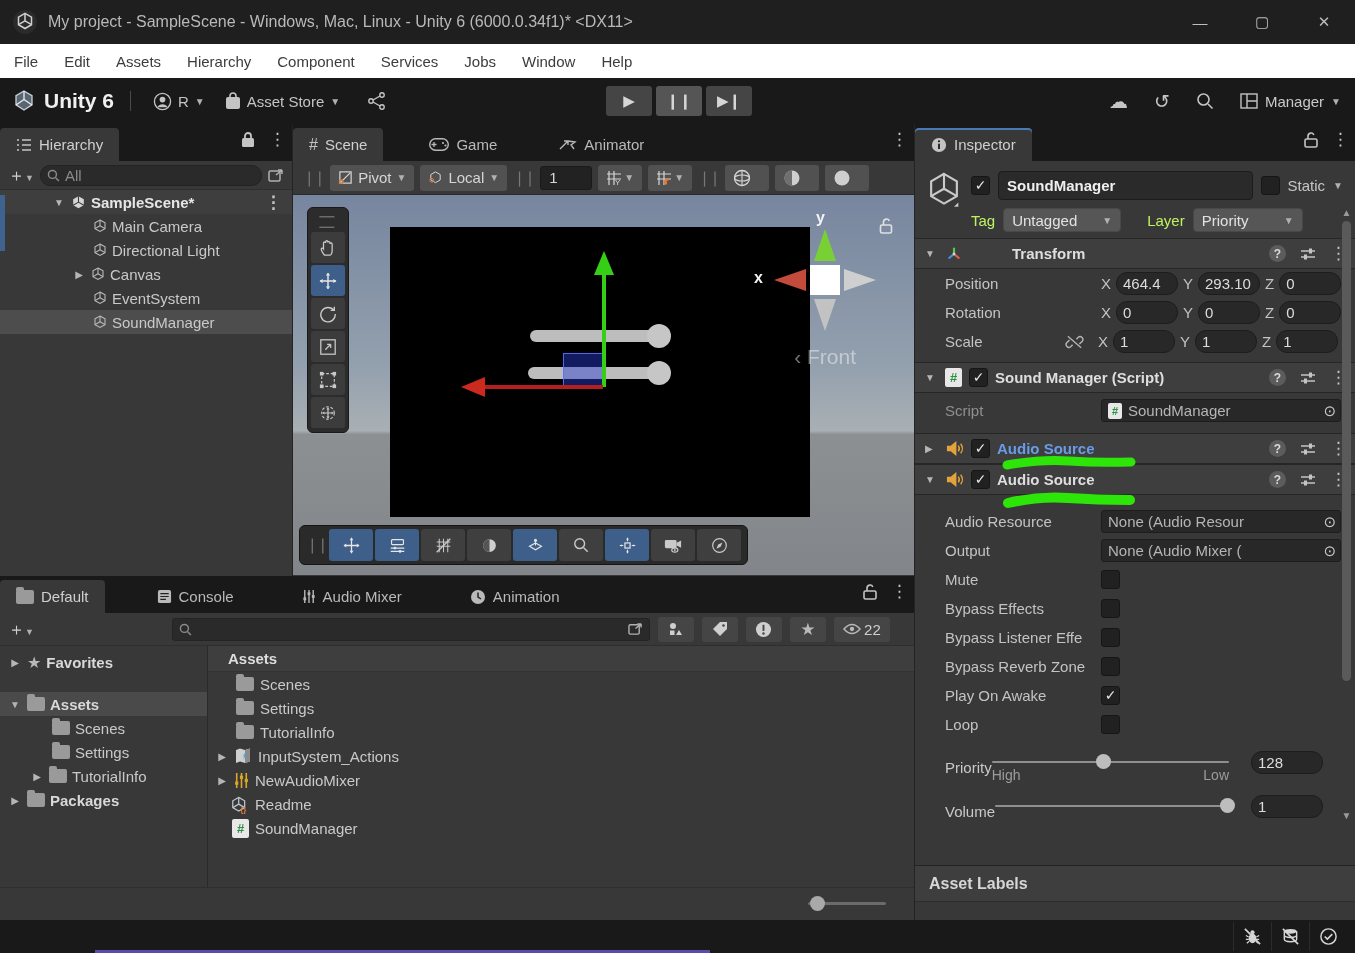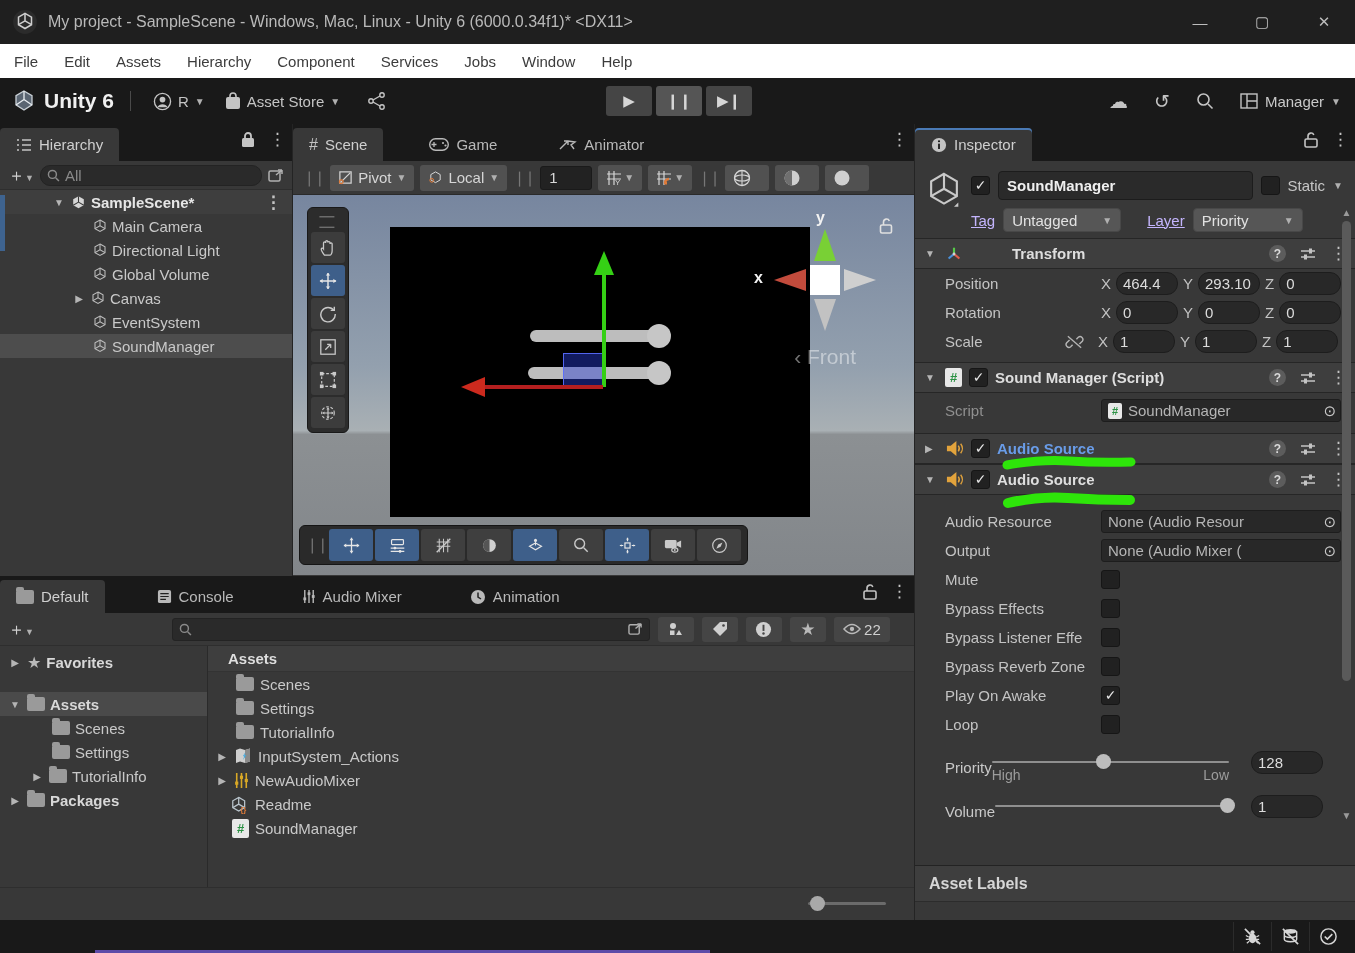--- a/index.html
+++ b/index.html
@@ -88,21 +88,21 @@
   #inspector { left:915px; top:124px; width:440px; height:796px; }
   .insp-body { position:relative; height:759px; overflow:hidden; }
   .insp-head { padding:10px 12px 6px 10px; display:flex; gap:8px; }
   .name-row { display:flex; align-items:center; gap:8px; flex:1; }
   .checkbox { width:19px; height:19px; background:#212121; border:1px solid #161616; border-radius:3px; color:#e8e8e8; font-size:14px; line-height:17px; text-align:center; flex:none; }
   .checkbox .mark { visibility:hidden; }
   .checkbox.checked .mark { visibility:visible; }
   .name-input { flex:1; height:29px; background:#2a2a2a; border:1px solid #1c1c1c; border-radius:4px; color:#efefef; font-weight:bold; display:flex; align-items:center; padding-left:8px; }
   .tagrow { display:flex; align-items:center; gap:8px; padding:2px 12px 10px 44px; }
   .dropdown { height:24px; background:#565656; border:1px solid #484848; border-radius:4px; color:#e2e2e2; display:flex; align-items:center; gap:10px; padding:0 8px; }
-  .dd-label { color:#c4b5fd;text-decoration:underline; }
+  .dd-label { color:#bef264; }
   .section-h { height:31px; background:#3e3e3e; border-top:1px solid #262626; border-bottom:1px solid #262626; display:flex; align-items:center; gap:7px; padding:0 8px 0 10px; position:relative; }
   .section-h .twisty { width:13px; font-size:10px; color:#b5b5b5; }
   .section-h .s-title { font-weight:bold; color:#dedede; font-size:15px; }
   .section-h .s-title.comp-blue { color:#699ce8; }
   .sh-right { position:absolute; right:8px; display:flex; align-items:center; gap:14px; }
   .help-circ { width:17px; height:17px; border-radius:50%; background:#5c5c5c; color:#d9d9d9; font-size:12px; font-weight:bold; display:flex; align-items:center; justify-content:center; }
   .insp-row { height:29px; display:flex; align-items:center; padding:0 14px 0 30px; }
   .insp-row .f-label { width:156px; color:#c3c3c3; white-space:nowrap; overflow:hidden; flex:none; }
   .vec-cell { display:flex; align-items:center; gap:5px; flex:1; }
   .axis-l { color:#c3c3c3; }
@@ -285,27 +285,20 @@
           </svg>
         <span>Main Camera</span>
       </div>
       <div class="h-row" style="padding-left:92px;">
         <svg width="16" height="16" viewBox="0 0 24 24">
             <path d="M12 3l7.5 4.3v8.6L12 20.2 4.5 15.9V7.3z" fill="none" stroke="#bdbdbd" stroke-width="1.6"></path>
             <path d="M12 3v8.5m0 0l7.5 4.4M12 11.5L4.5 15.9" stroke="#bdbdbd" stroke-width="1.6"></path>
           </svg>
         <span>Directional Light</span>
       </div>
-      <div class="h-row" style="padding-left:92px;">
-        <svg width="16" height="16" viewBox="0 0 24 24">
-            <path d="M12 3l7.5 4.3v8.6L12 20.2 4.5 15.9V7.3z" fill="none" stroke="#bdbdbd" stroke-width="1.6"></path>
-            <path d="M12 3v8.5m0 0l7.5 4.4M12 11.5L4.5 15.9" stroke="#bdbdbd" stroke-width="1.6"></path>
-          </svg>
-        <span>Global Volume</span>
-      </div>
       <div class="h-row" style="padding-left:72px;">
         <span class="twisty">▶</span>
         <svg width="16" height="16" viewBox="0 0 24 24">
             <path d="M12 3l7.5 4.3v8.6L12 20.2 4.5 15.9V7.3z" fill="none" stroke="#bdbdbd" stroke-width="1.6"></path>
             <path d="M12 3v8.5m0 0l7.5 4.4M12 11.5L4.5 15.9" stroke="#bdbdbd" stroke-width="1.6"></path>
           </svg>
         <span>Canvas</span>
       </div>
       <div class="h-row" style="padding-left:92px;">
         <svg width="16" height="16" viewBox="0 0 24 24">

